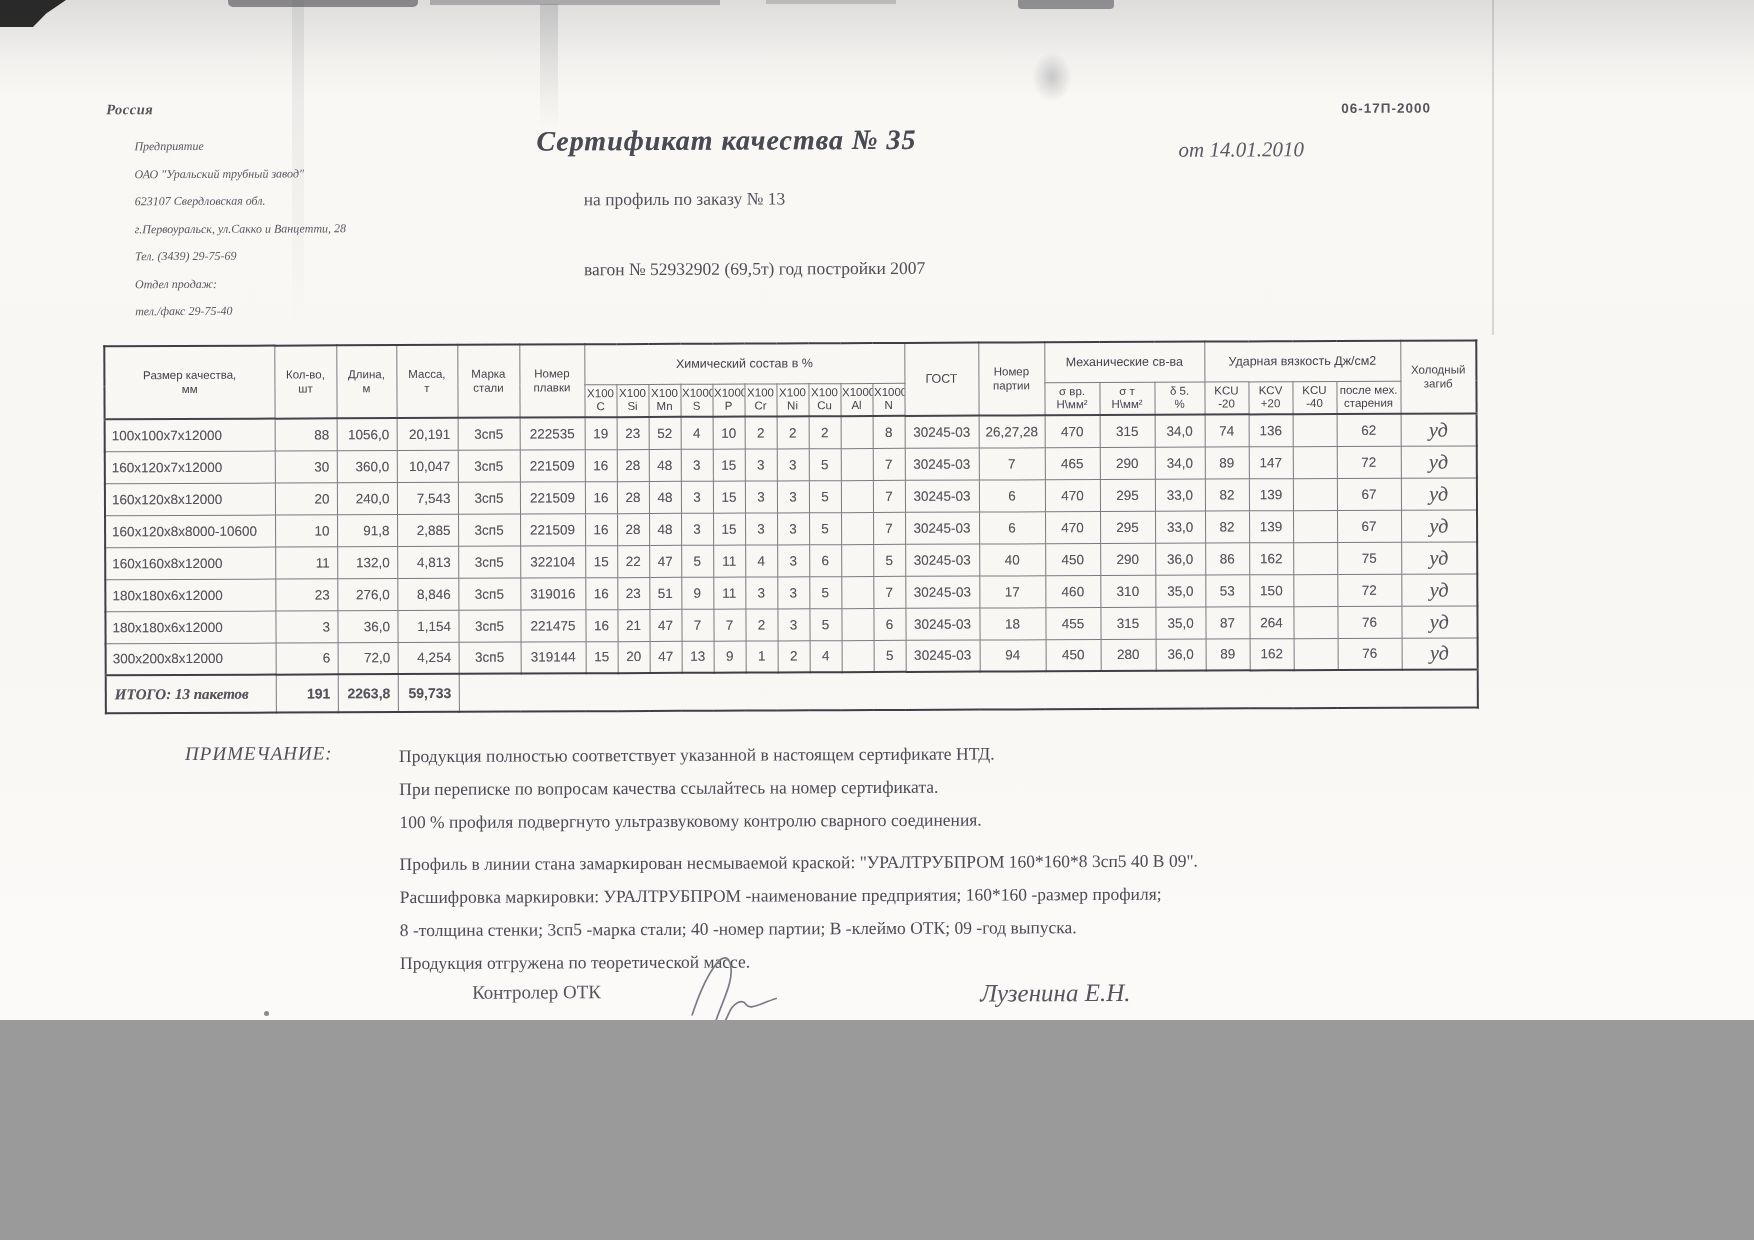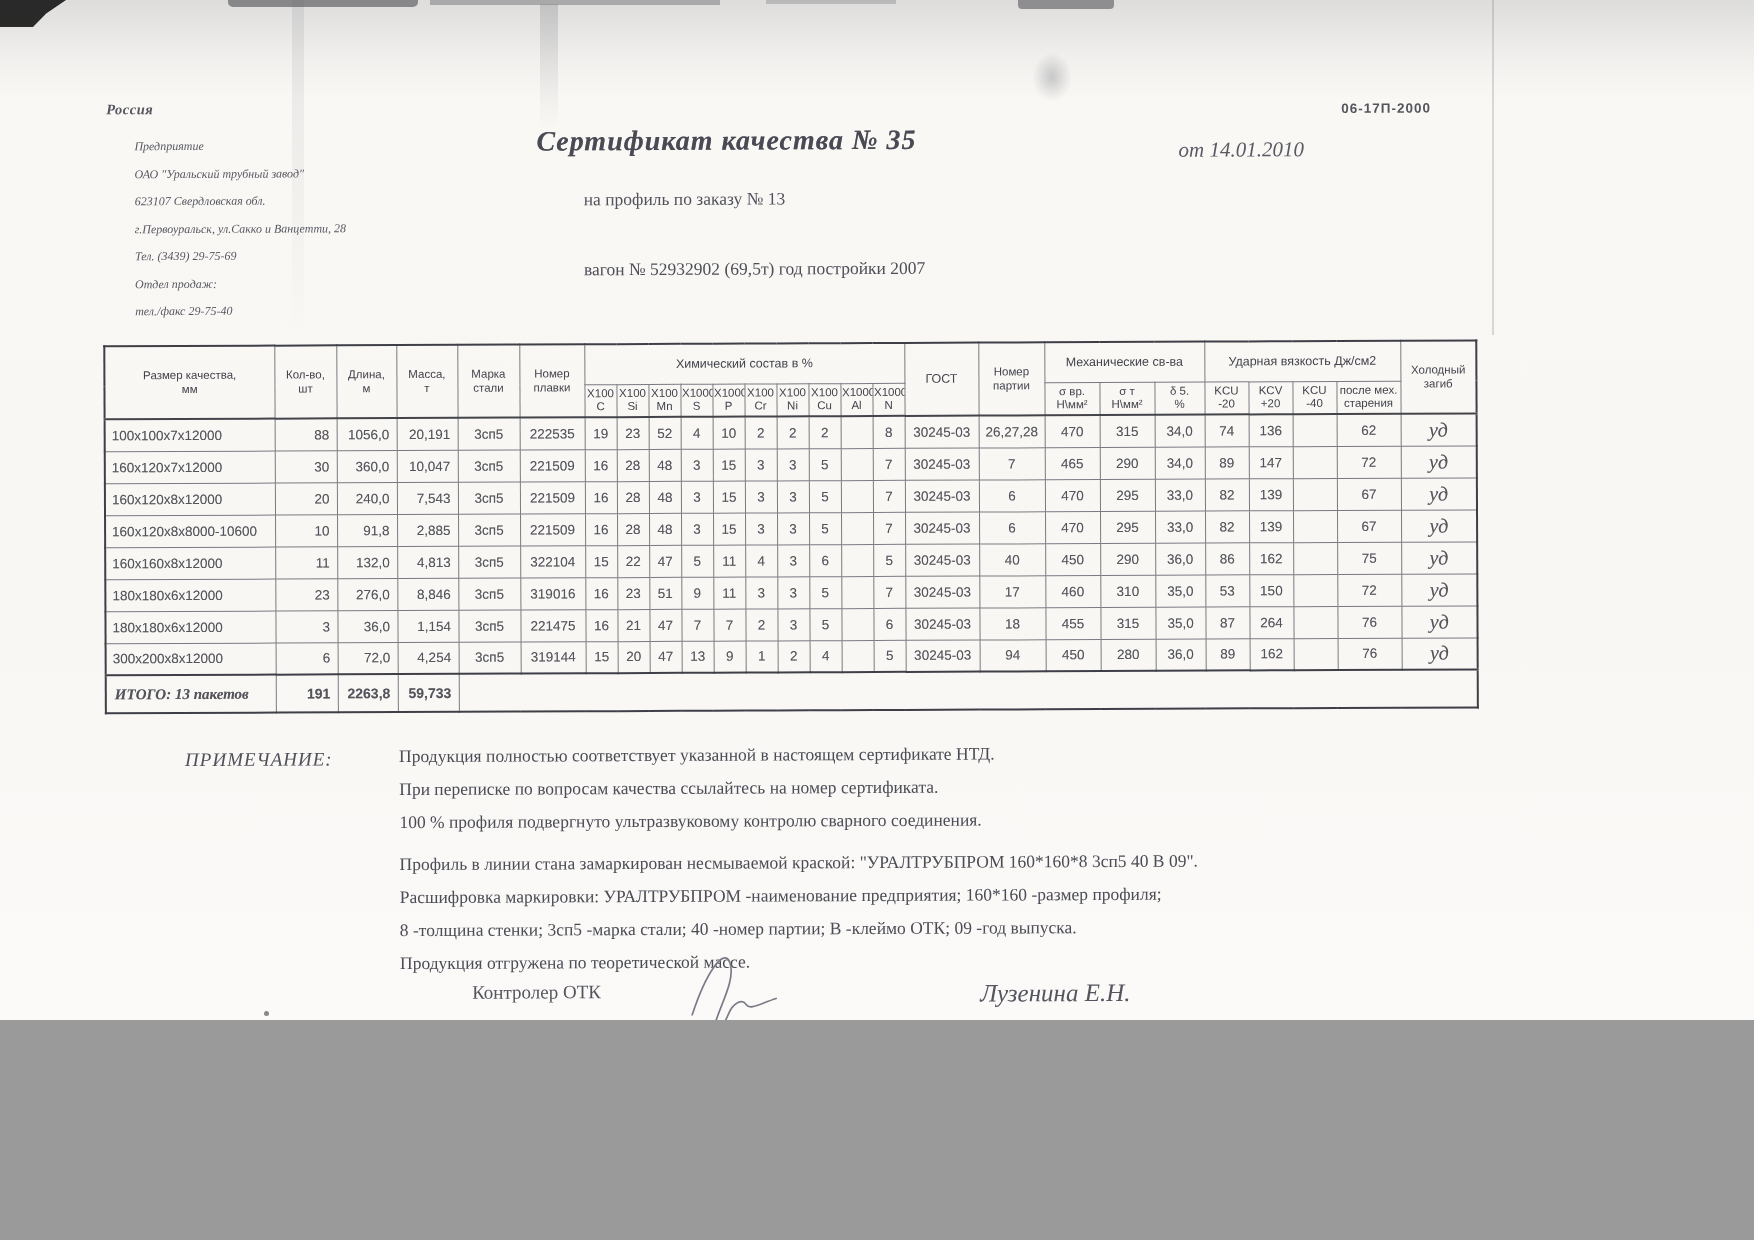--- a/index.html
+++ b/index.html
@@ -50,21 +50,21 @@
   table.cert td{font-size:13.5px;text-align:center;padding:2px 3px;color:#54545c;
                 text-shadow:0 0 .4px rgba(84,84,92,.4);}
   table.cert td.al{text-align:left;padding-left:6px;}
   table.cert td.ar{text-align:right;padding-right:7px;}
   table.cert td.bend{font-style:italic;font-family:"Liberation Serif",serif;font-size:20px;margin-top:8px;}
   table.cert tr.total{height:38px;border-top:2px solid #3f3f47;}
   table.cert tr.total td{font-weight:bold;font-size:14px;}
   table.cert tr.total td.lbl{font-style:italic;font-family:"Liberation Serif",serif;font-size:15px;padding-left:8px;}
 
   
-  .note-label{position:absolute;left:184px;top:740px;font-size:19px;font-style:italic;letter-spacing:1px;color:#50505a;margin-top:6px;}
+  .note-label{position:absolute;left:184px;top:740px;font-size:19px;font-style:italic;letter-spacing:1px;color:#50505a;}
   .notes{position:absolute;left:398px;top:738px;width:1030px;font-size:17.5px;line-height:33px;color:#4c4c56;}
   .notes .gap{margin-top:9px;}
 
   
   .sig-role{position:absolute;left:470px;top:980px;font-size:19px;color:#55555f;}
   .sig-scribble{position:absolute;left:668px;top:942px;}
   .sig-name{position:absolute;left:978px;top:980px;font-size:25px;font-style:italic;color:#55555f;}
 
   
   .footer-logo{position:absolute;left:1302px;top:1170px;display:flex;align-items:flex-end;}

